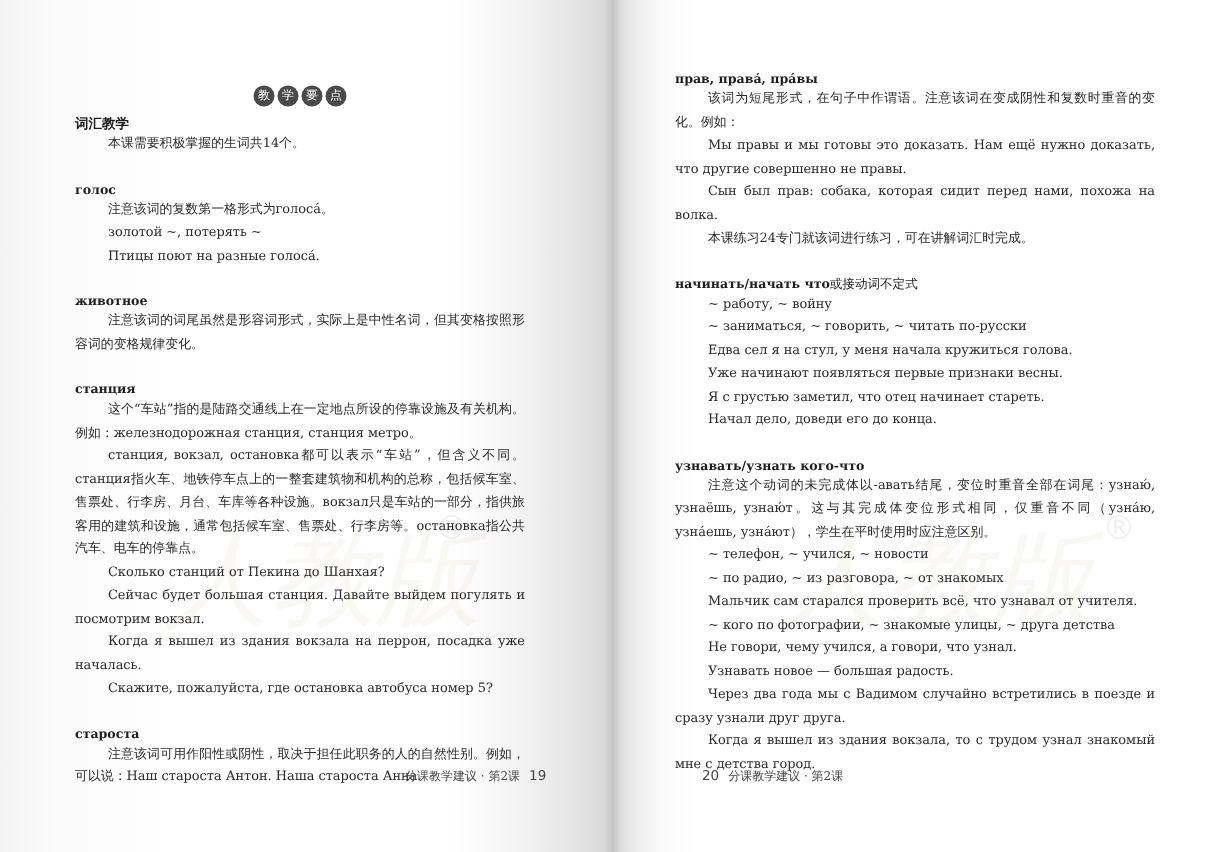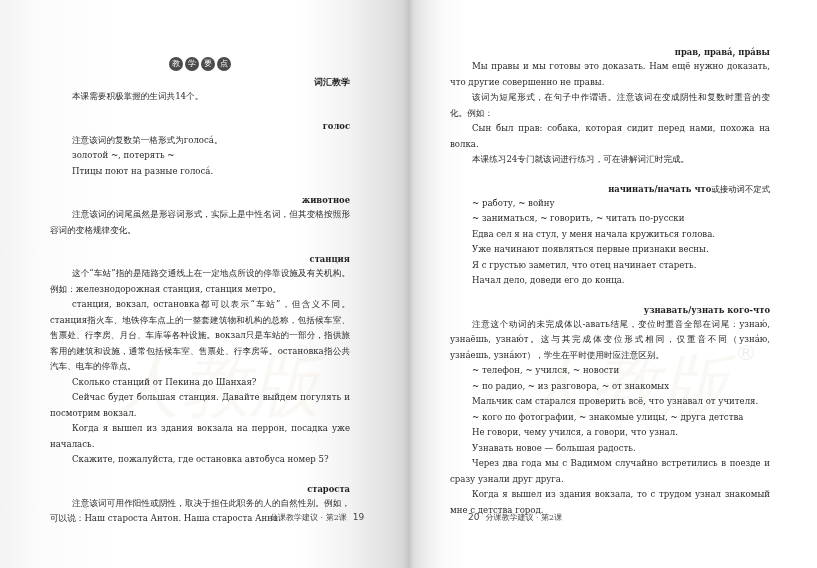--- a/index.html
+++ b/index.html
@@ -31,21 +31,21 @@
 
   .badge-row { display: flex; justify-content: center; gap: 2px; margin: 2px 0 4px 0; padding-left: 0; }
   .badge {
     width: 14px; height: 14px; border-radius: 50%;
     background: #4a4a4a; color: #fff;
     font-size: 8px; line-height: 14px; text-align: center;
     font-family: "DejaVu Sans", sans-serif;
   }
   .section-h {
     font-weight: bold; font-size: 8.4px; color: #1e1e1e;
-    margin-top: 10px; line-height: 14px; text-align: right;
+    margin-top: 10px; line-height: 14px;
   }
   .section-h.first { margin-top: 0; }
   .section-h.cn { font-family: Liberation Sans, sans-serif; font-size: 9px; }
   p { margin: 0; text-align: justify; }
   .indent { text-indent: 22px; }
   .ex { padding-left: 22px; }
   .footer { position: absolute; font-size: 8px; color: #444; }
   .footer-left { left: 270px; top: 512px; }
   .footer-right { left: 452px; top: 512px; }
   .footer .num { font-family: "DejaVu Sans", sans-serif; font-size: 9px; margin: 0 6px; }
@@ -102,22 +102,22 @@
     <div class="section-h" style="margin-top:14px">староста</div>
     <p class="indent">注意该词可用作阳性或阴性，取决于担任此职务的人的自然性别。例如，可以说：Наш староста Антон. Наша староста Анна.</p>
   </div>
 
   <div class="footer footer-left">
     <span>分课教学建议 · 第2课</span><span class="num">19</span>
   </div>
 
   <div class="content right-content">
     <div class="section-h first">прав, правá, прáвы</div>
+    <p class="indent">该词为短尾形式，在句子中作谓语。注意该词在变成阴性和复数时重音的变化。例如：</p>
     <p class="indent">Мы правы и мы готовы это доказать. Нам ещё нужно доказать, что другие совершенно не правы.</p>
-    <p class="indent">该词为短尾形式，在句子中作谓语。注意该词在变成阴性和复数时重音的变化。例如：</p>
     <p class="indent">Сын был прав: собака, которая сидит перед нами, похожа на волка.</p>
     <p class="indent">本课练习24专门就该词进行练习，可在讲解词汇时完成。</p>
 
     <div class="section-h" style="margin-top:14px">
       <span>начинать/начать что</span><span style="font-family:'DejaVu Sans',sans-serif;font-weight:normal">或接动词不定式</span>
     </div>
     <p class="ex">~ работу, ~ войну</p>
     <p class="ex">~ заниматься, ~ говорить, ~ читать по-русски</p>
     <p class="ex">Едва сел я на стул, у меня начала кружиться голова.</p>
     <p class="ex">Уже начинают появляться первые признаки весны.</p>

